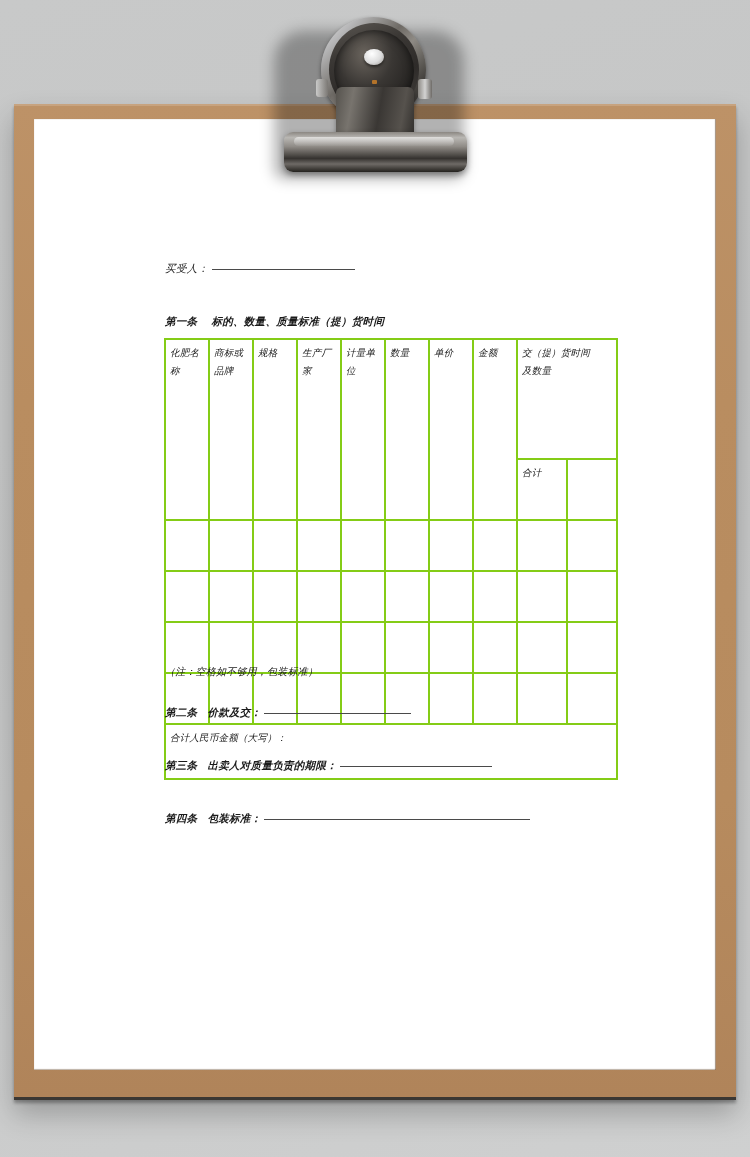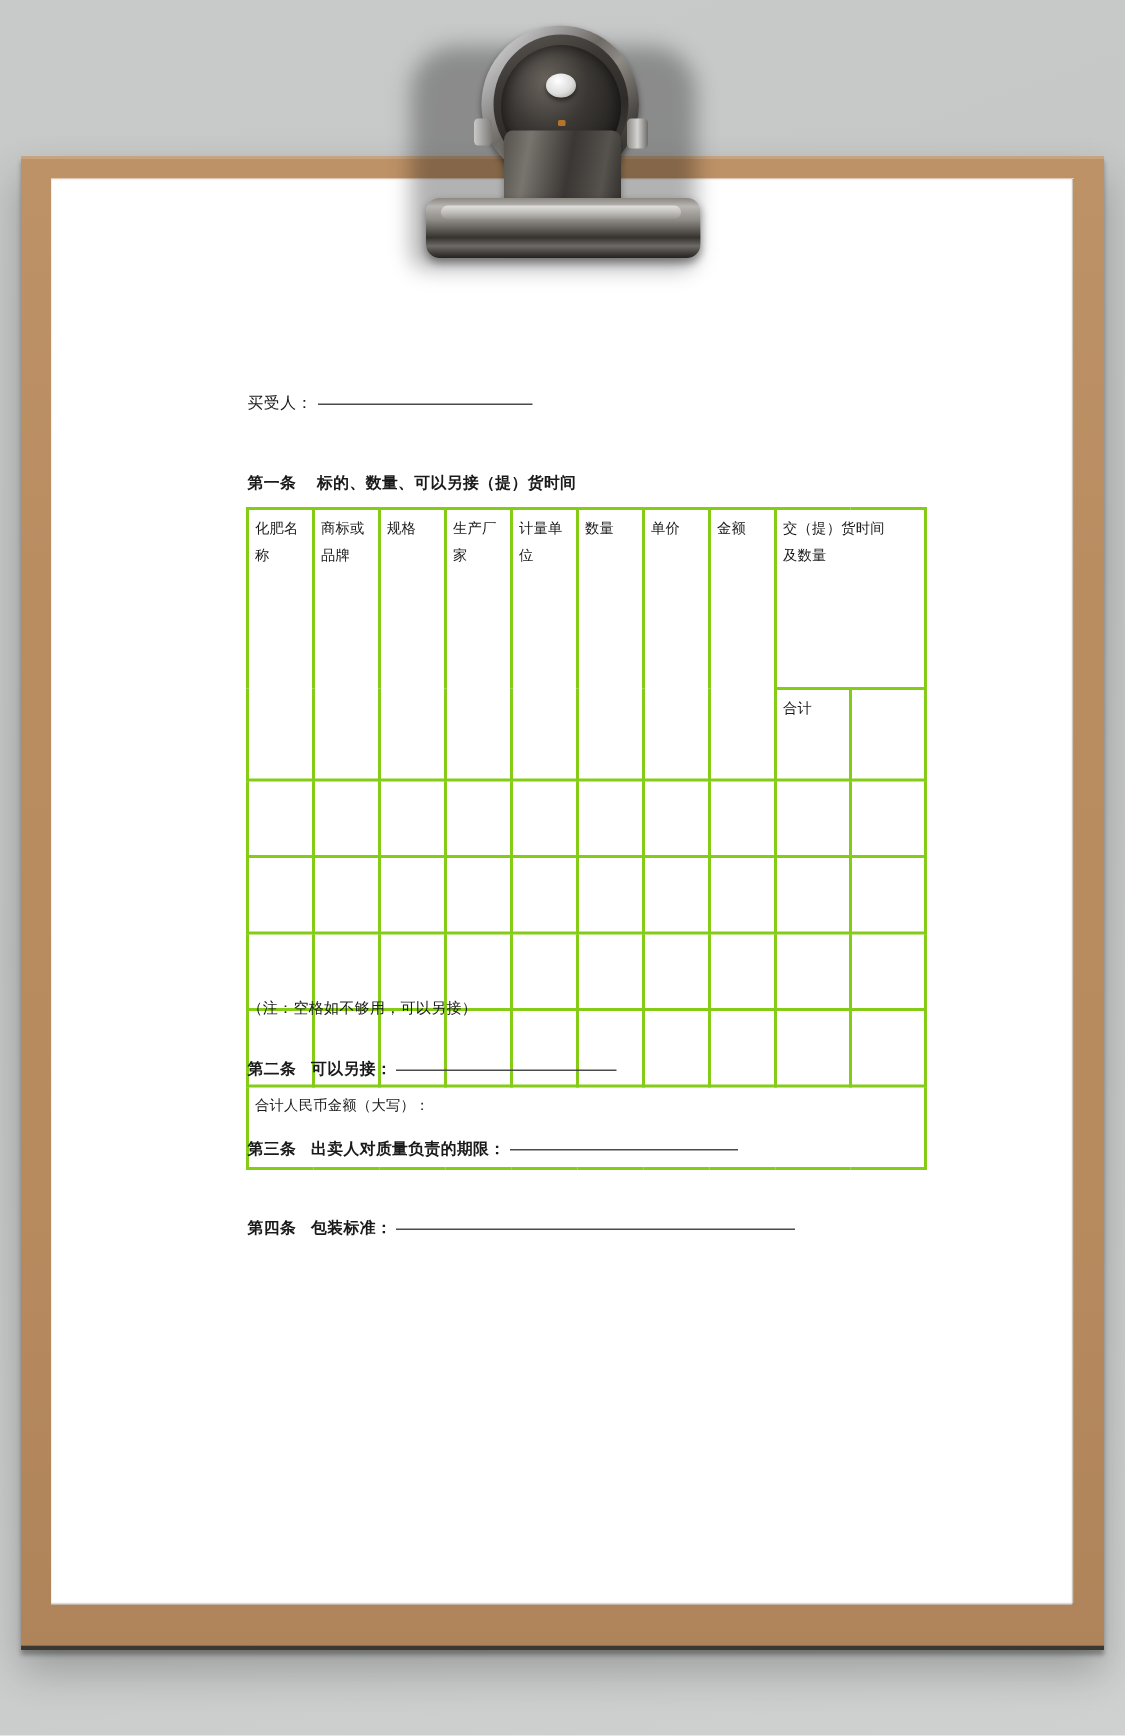--- a/index.html
+++ b/index.html
@@ -110,20 +110,21 @@
     position:absolute; left:26px; top:120px; width:160px; height:9px;
     border-radius:6px;
     background: linear-gradient(180deg, rgba(255,255,255,0.55), rgba(255,255,255,0.05));
   }
 
   
   #doc {
     position:absolute;
     left: 0; top: 0; width: 682px; height: 951px;
     color:#1a1a1a;
+    font-style:italic;
   }
 
   .buyer-line{
     position:absolute; left:131px; top:143px;
     font-size:10.5px; letter-spacing:0.4px;
     white-space:nowrap;
   }
   .buyer-line .rule{
     display:inline-block; width:143px;
     border-bottom:1px solid #4a4a4a;
@@ -192,21 +193,21 @@
   <div id="clipboard"></div>
 
   <div id="paper">
     <div id="doc">
 
       <div class="buyer-line">
         <span>买受人：</span><span class="rule"></span>
       </div>
 
       <div class="clause-title" id="clause1">
-        <span>第一条</span><span class="gap"></span><span>标的、数量、可以另接（提）货时间</span>
+        <span>第一条</span><span class="gap"></span><span>标的、数量、质量标准（提）货时间</span>
       </div>
 
       <table id="tbl">
         <colgroup>
           <col style="width:44px">
             <col style="width:44px">
             <col style="width:44px">
           <col style="width:44px">
             <col style="width:44px">
             <col style="width:44px">
@@ -280,24 +281,24 @@
             <td></td>
             <td></td>
           </tr>
 
           <tr class="total-row">
             <td colspan="10">合计人民币金额（大写）：</td>
           </tr>
         </tbody>
       </table>
 
-      <div class="note">（注：空格如不够用，可以另接）</div>
+      <div class="note">（注：空格如不够用，包装标准）</div>
 
       <div class="clause-title" id="clause2">
-        <span>第二条</span><span class="gap2"></span><span>可以另接：</span><span class="rule"></span>
+        <span>第二条</span><span class="gap2"></span><span>价款及交：</span><span class="rule"></span>
       </div>
 
       <div class="clause-title" id="clause3">
         <span>第三条</span><span class="gap2"></span><span>出卖人对质量负责的期限：</span><span class="rule"></span>
       </div>
 
       <div class="clause-title" id="clause4">
         <span>第四条</span><span class="gap2"></span><span>包装标准：</span><span class="rule"></span>
       </div>
 

